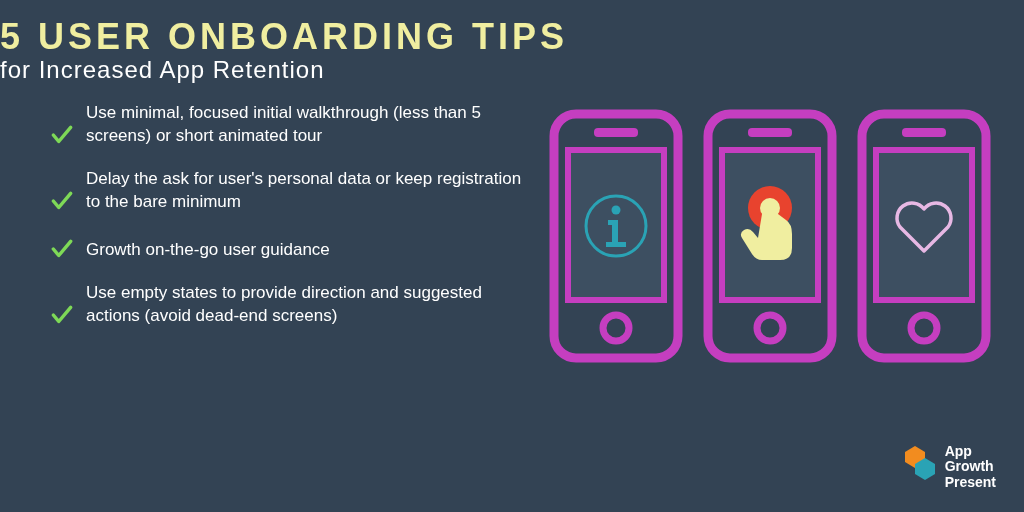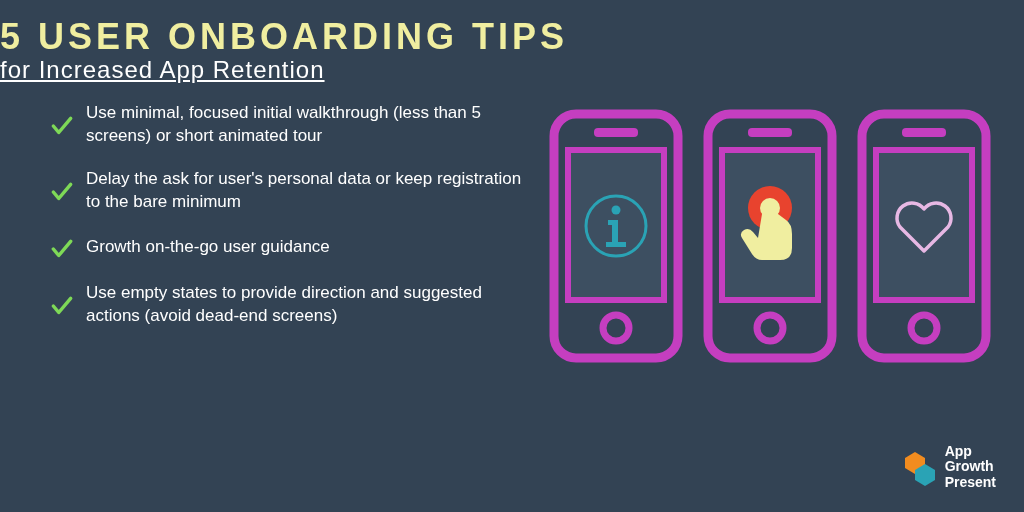--- a/index.html
+++ b/index.html
@@ -19,33 +19,32 @@
     font-size: 36px;
     font-weight: 800;
     letter-spacing: 4px;
   }
   .subtitle {
     color: #ffffff;
     font-size: 24px;
     font-weight: 500;
     letter-spacing: 1px;
     margin-top: -2px;
-    text-decoration: underline;
   }
   .content {
     display: flex;
     padding: 18px 30px 0 48px;
   }
   .tips {
     flex: 1;
     padding-right: 10px;
   }
   .tip {
     display: flex;
-    align-items: center;
+    align-items: flex-end;
     margin-bottom: 20px;
     color: #fff;
     font-size: 17px;
     line-height: 1.35;
   }
   .check {
     flex: 0 0 28px;
     margin-right: 10px;
     margin-top: 2px;
   }
@@ -53,21 +52,21 @@
     display: flex;
     gap: 14px;
     padding-top: 4px;
   }
   .phone-svg { display: block; }
   .logo {
     position: absolute;
     right: 28px;
     bottom: 22px;
     display: flex;
-    align-items: flex-end;
+    align-items: flex-start;
     color: #fff;
     font-size: 14px;
     line-height: 1.1;
     font-weight: 600;
   }
   .logo svg { margin-right: 8px; }
 </style>
 </head>
 <body>
 

